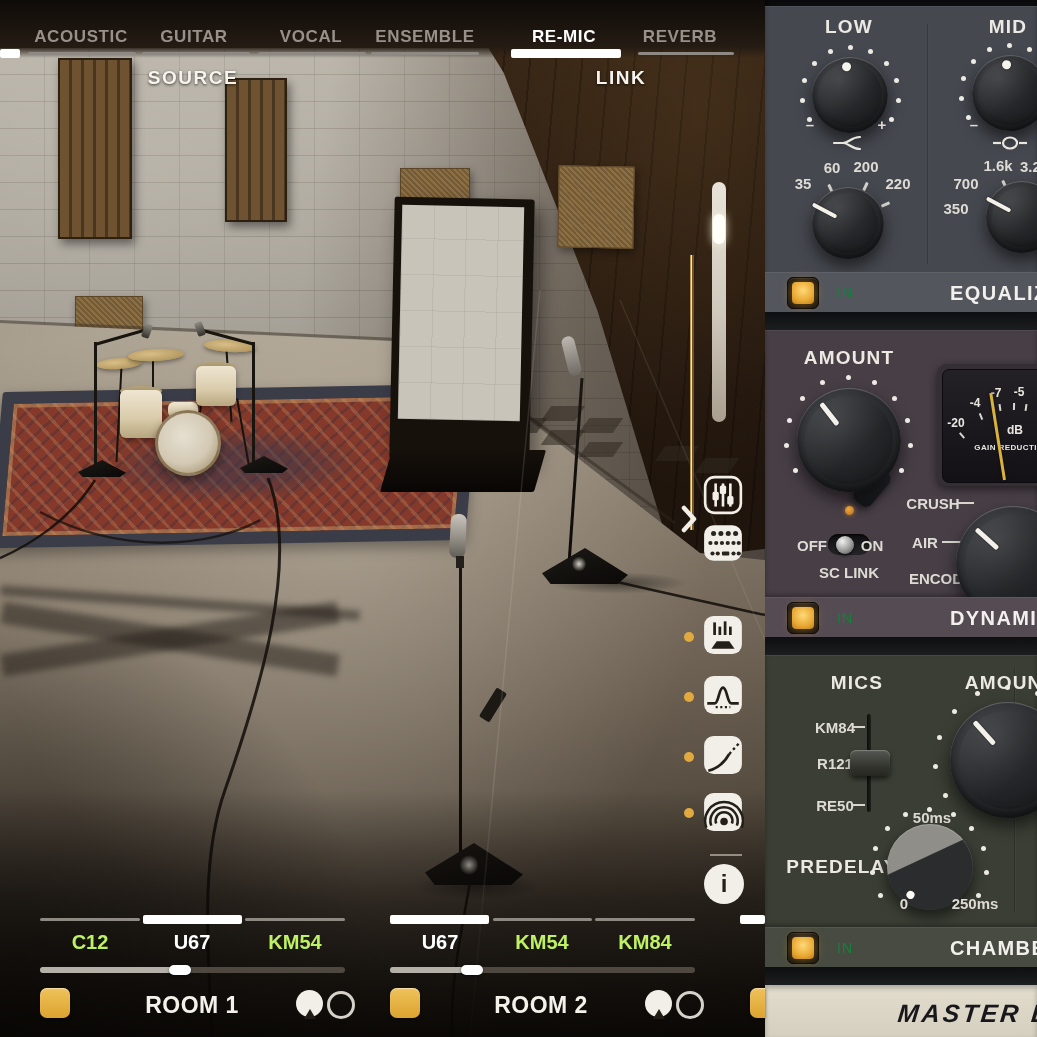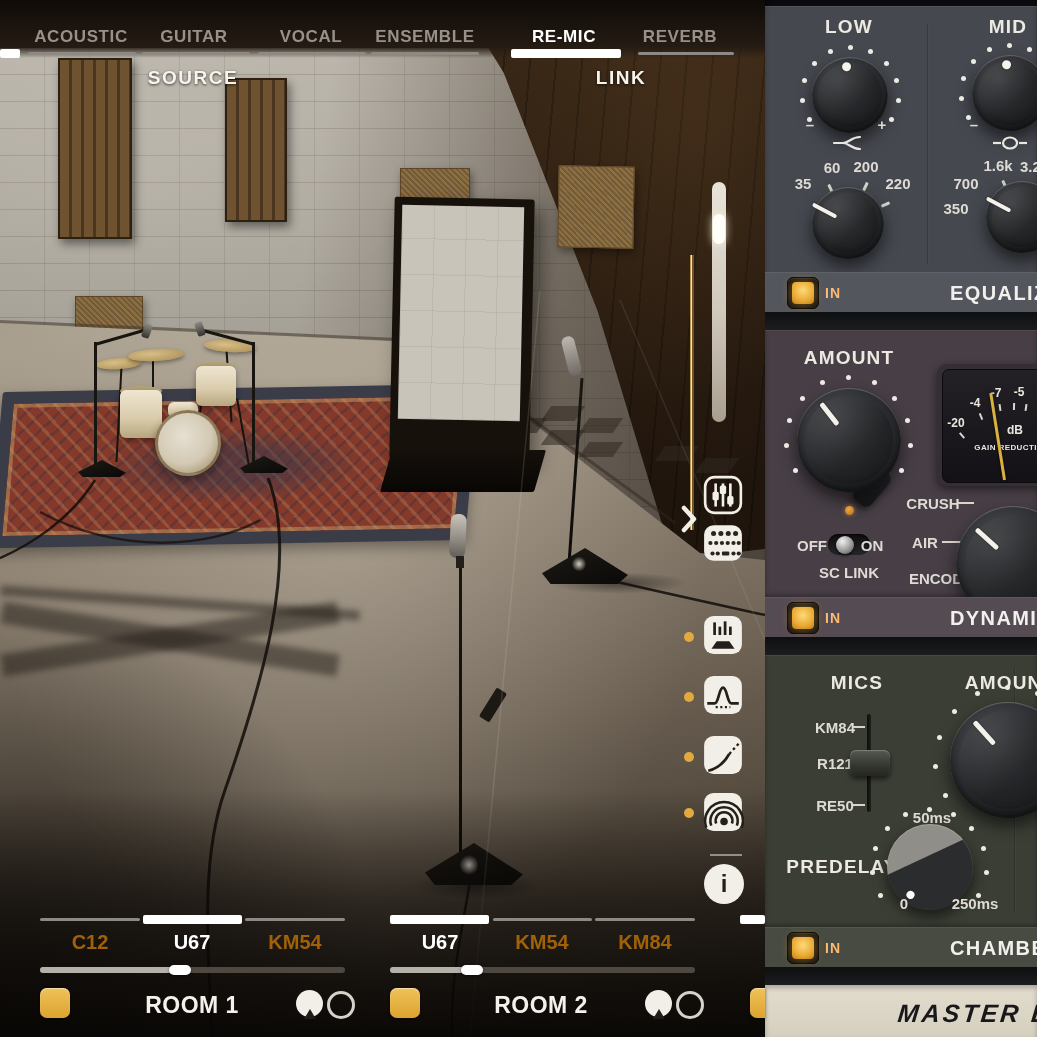--- a/index.html
+++ b/index.html
@@ -72,21 +72,21 @@
   .grplabel{font-size:19px;font-weight:700;letter-spacing:1.5px;color:#f7f4ee;z-index:8;text-shadow:0 1px 3px rgba(0,0,0,.7);}
 
   
   .bracket{left:676px;top:460px;width:92px;height:117px;border:1.5px solid rgba(240,235,225,.55);border-right:none;border-radius:16px 0 0 16px;z-index:8;}
   .icoBox{width:42px;height:42px;z-index:9;}
   .ydot{width:10px;height:10px;border-radius:50%;z-index:9;}
   .infoC{width:40px;height:40px;border-radius:50%;background:#f2efe8;z-index:9;display:flex;align-items:center;justify-content:center;font-weight:700;font-size:24px;color:#241f19;}
   .icodiv{left:710px;top:854px;width:32px;height:1.5px;background:rgba(240,235,225,.5);z-index:9;}
 
   
-  .micTab{font-size:20px;font-weight:700;color:#a16207;z-index:8;}
+  .micTab{font-size:20px;font-weight:700;color:#bef264;z-index:8;}
   .micTab.sel{color:#fff;}
   .roomName{font-size:23px;font-weight:700;color:#f4f1ea;letter-spacing:.5px;z-index:8;}
   .track{position:absolute;height:6px;border-radius:3px;background:#4e4841;z-index:8;}
   .trackFill{position:absolute;left:0;top:0;height:6px;border-radius:3px;background:#b5b1a9;}
   .thandle{position:absolute;top:-2px;width:22px;height:10px;border-radius:5px;background:#fff;box-shadow:0 1px 3px rgba(0,0,0,.5);}
   .ybtn{width:30px;height:30px;border-radius:7px;background:linear-gradient(180deg,#efc25a,#dca32f);box-shadow:inset 0 1px 1px rgba(255,255,255,.5),0 1px 3px rgba(0,0,0,.5);z-index:8;}
   .cardio{width:27px;height:27px;border-radius:50%;background:#f2efe8;z-index:8;}
   .cardio::after{content:'';position:absolute;left:50%;bottom:-2px;transform:translateX(-50%);width:0;height:0;border-left:6px solid transparent;border-right:6px solid transparent;border-bottom:10px solid #221c16;}
   .ocirc{width:22px;height:22px;border-radius:50%;border:3px solid #d6d2ca;z-index:8;}
 
@@ -96,21 +96,21 @@
   .p-eq{top:6px;height:306px;background:#45484f;}
   .p-dyn{top:330px;height:267px;background:#473e46;}
   .p-ch{top:655px;height:272px;background:#3a3e34;}
   .strip{position:absolute;left:0;width:272px;height:40px;box-shadow:inset 0 1px 0 rgba(255,255,255,.07);}
   .sep{position:absolute;left:0;width:272px;background:linear-gradient(180deg,#0e0f11,#1c1d1f);}
   .master{top:985px;height:52px;background:linear-gradient(180deg,#e2ddcd,#d4cfbe);box-shadow:inset 0 3px 5px rgba(0,0,0,.25);}
   .rlabel{font-size:19px;font-weight:700;letter-spacing:1.2px;color:#ece9e3;}
   .small{font-size:15px;font-weight:700;color:#dedbd4;}
   .freq{font-size:15px;font-weight:600;color:#dedbd4;}
   .title{font-size:20px;font-weight:700;letter-spacing:1.4px;color:#f2f0ec;}
-  .inlab{font-size:14px;font-weight:700;letter-spacing:1px;color:#fdba74;}
+  .inlab{font-size:14px;font-weight:400;letter-spacing:1px;color:#15803d;margin-left:12px;}
 
   .knob{position:absolute;border-radius:50%;
     background:radial-gradient(circle at 36% 30%,#46484b,#2a2c2f 52%,#141517 100%);
     box-shadow:0 8px 16px rgba(0,0,0,.55),inset 0 1px 1px rgba(255,255,255,.25),inset 0 -5px 9px rgba(0,0,0,.5);}
   .knob::after{content:'';position:absolute;inset:8%;border-radius:50%;background:linear-gradient(135deg,rgba(255,255,255,.06),rgba(0,0,0,.2) 62%);}
   .rot{position:absolute;inset:0;z-index:2;}
   .ptrline{position:absolute;left:50%;top:-6%;width:4px;height:38%;margin-left:-2px;background:#f4f1ea;border-radius:2px;box-shadow:0 0 2px rgba(0,0,0,.6);}
   .ptrline.short{top:6%;height:26%;width:5px;margin-left:-2.5px;}
   .ptrdot{position:absolute;left:50%;top:7%;width:9px;height:9px;margin-left:-4.5px;border-radius:50%;background:#f6f3ec;box-shadow:0 0 2px rgba(0,0,0,.6);}
   .dots{position:absolute;width:5px;height:5px;border-radius:50%;background:transparent;z-index:1;}

